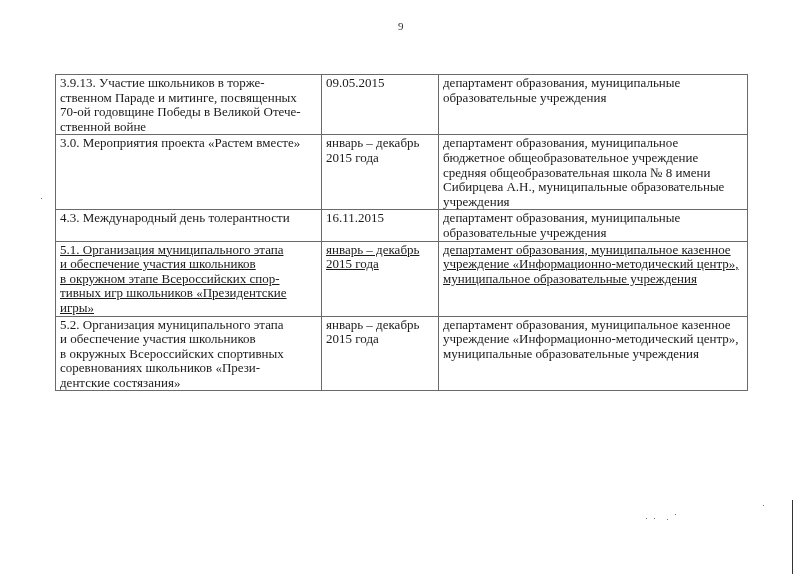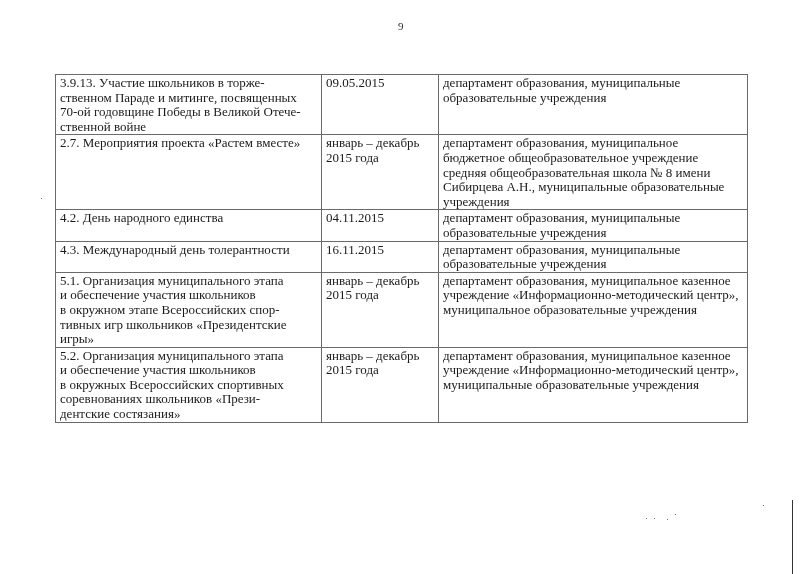--- a/index.html
+++ b/index.html
@@ -9,21 +9,21 @@
   table.plan { position: absolute; left: 55px; top: 74px; width: 692px;
                border-collapse: collapse; table-layout: fixed; font-size: 13px; line-height: 14.6px; }
   table.plan td { border: 1px solid #6a6a6a; vertical-align: top; padding: 1px 3px 0 4px; }
   col.c1 { width: 266px; } col.c2 { width: 117px; } col.c3 { width: 309px; }
   td.date { text-align: left; }
   td.section { padding: 4px 4px 4px 4px; }
   tr.r1 td { height: 58px; }
   tr.r41 td { height: 72px; }
   tr.r42 td, tr.r43 td { height: 27px; }
   tr.s5 td { height: 44px; }
-  tr.r51 td { height: 70px; }
+  tr.r51 td { height: 70px; text-decoration: underline; }
   tr.r52 td { height: 71px; }
   tr.s4 td { height: 19px; }
   .speck { position: absolute; width: 1px; height: 1px; background: #777; }
 </style>
 </head>
 <body>
 
 <div class="page-num">9</div>
 
 <table class="plan">
@@ -32,28 +32,23 @@
       <col class="c2">
       <col class="c3">
     </colgroup>
   <tbody>
     <tr class="r1">
       <td>3.9.13. Участие школьников в торже-<br>ственном Параде и митинге, посвященных<br>70-ой годовщине Победы в Великой Отече-<br>ственной войне</td>
       <td class="date">09.05.2015</td>
       <td>департамент образования, муниципальные<br>образовательные учреждения</td>
     </tr>
     <tr class="r41">
-      <td>2.7. Мероприятия проекта «Растем вместе»</td>
+      <td>3.0. Мероприятия проекта «Растем вместе»</td>
       <td class="date">январь – декабрь<br>2015 года</td>
       <td>департамент образования, муниципальное<br>бюджетное общеобразовательное учреждение<br>средняя общеобразовательная школа № 8 имени<br>Сибирцева А.Н., муниципальные образовательные<br>учреждения</td>
-    </tr>
-    <tr class="r42">
-      <td>4.2. День народного единства</td>
-      <td class="date">04.11.2015</td>
-      <td>департамент образования, муниципальные<br>образовательные учреждения</td>
     </tr>
     <tr class="r43">
       <td>4.3. Международный день толерантности</td>
       <td class="date">16.11.2015</td>
       <td>департамент образования, муниципальные<br>образовательные учреждения</td>
     </tr>
     <tr class="r51">
       <td>5.1. Организация муниципального этапа<br>и обеспечение участия школьников<br>в окружном этапе Всероссийских спор-<br>тивных игр школьников «Президентские<br>игры»</td>
       <td class="date">январь – декабрь<br>2015 года</td>
       <td>департамент образования, муниципальное казенное<br>учреждение «Информационно-методический центр»,<br>муниципальное образовательные учреждения</td>

